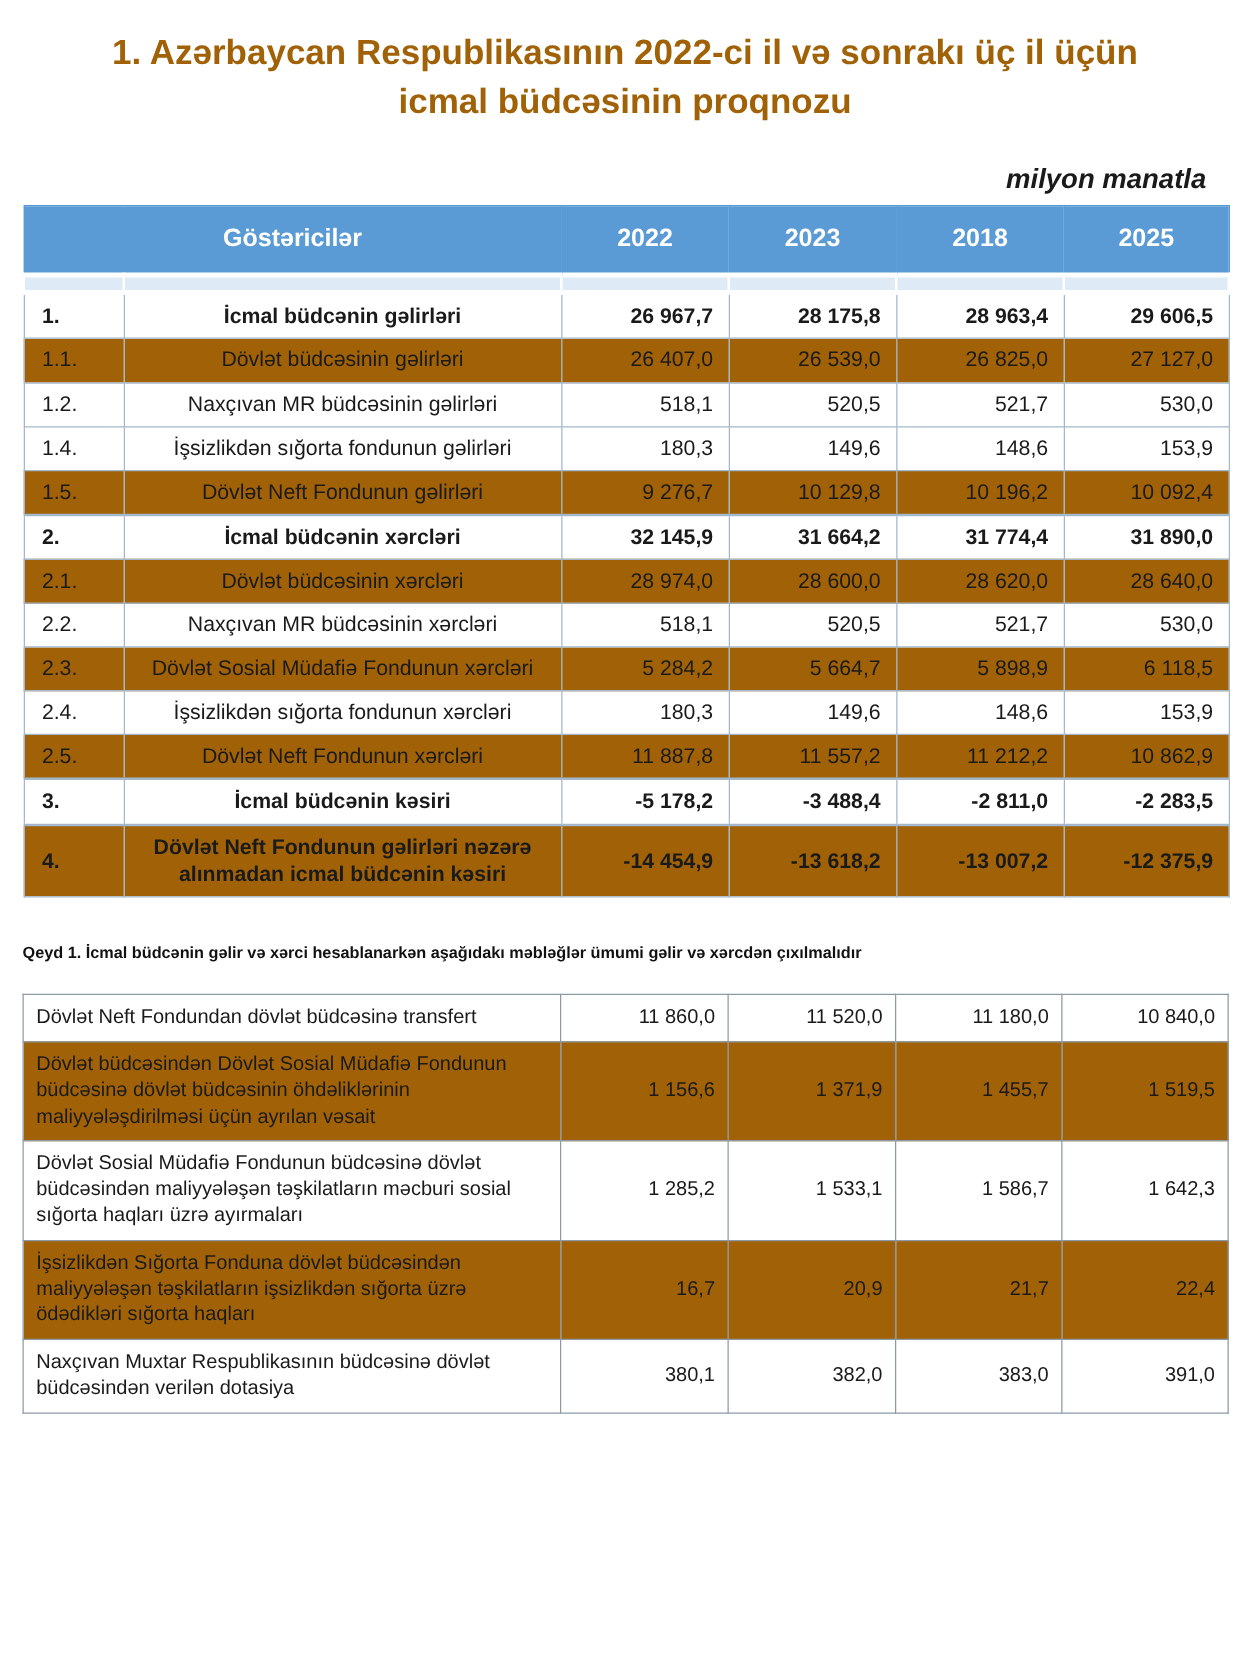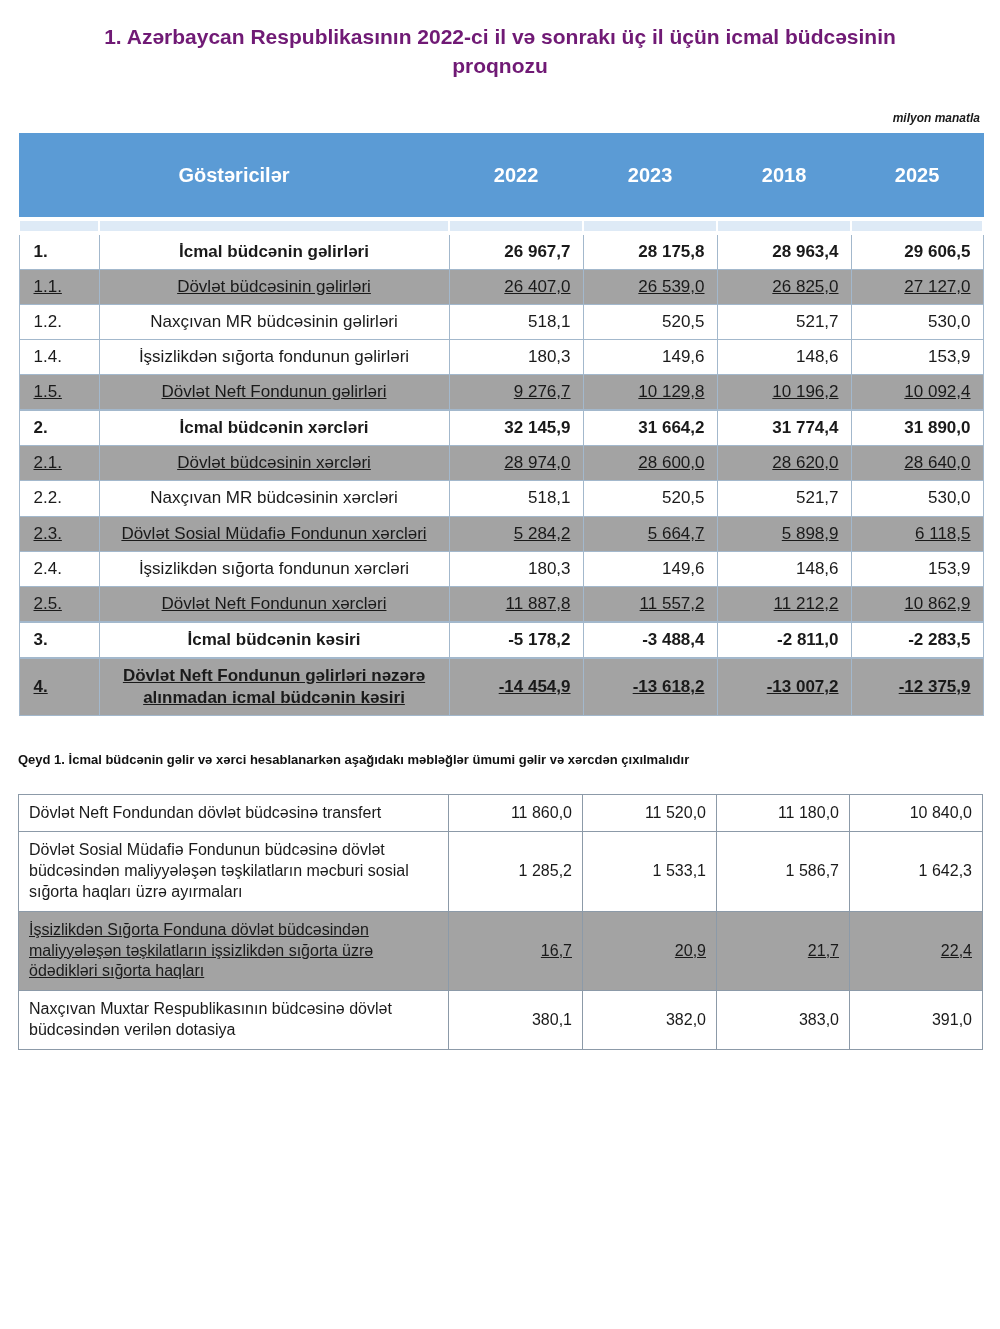--- a/index.html
+++ b/index.html
@@ -5,45 +5,45 @@
   * { box-sizing: border-box; }
   html, body { margin: 0; padding: 0; background: #ffffff; }
   body {
     width: 1000px;
     font-family: "Liberation Sans", sans-serif;
     color: #1a1a1a;
   }
   .page { padding: 12px 18px 40px 18px; }
 
   .title {
-    color: #701a75;
-    font-size: 21px;
+    color: #a16207;
+    font-size: 28px;
     font-weight: bold;
     text-align: center;
     line-height: 1.4;
     margin: 10px 40px 30px 40px;
   }
 
   .unit-note {
     text-align: right;
     font-weight: bold;
     font-style: italic;
-    font-size: 12px;
-    margin: 0 2px 8px 0;
+    font-size: 22px;
+    margin: 0 17px 8px 0;
   }
 
   table { border-collapse: collapse; width: 100%; table-layout: fixed; }
 
   
   .t1 th {
     background: #5b9bd5;
     color: #ffffff;
     font-size: 20px;
     font-weight: bold;
-    padding: 30px 8px;
+    padding: 15px 8px;
     text-align: center;
     border: 1px solid #5b9bd5;
     border-bottom: 4px solid #ffffff;
   }
   .t1 td {
     font-size: 17px;
     padding: 6px 9px;
     vertical-align: middle;
     border: 1px solid #a3b8cc;
     line-height: 1.3;
@@ -51,21 +51,21 @@
   .t1 tr.spacer td {
     height: 14px;
     padding: 0;
     background: #deeaf6;
     border: 2px solid #ffffff;
     border-bottom: 4px solid #ffffff;
   }
   .t1 td.idx { text-align: left; padding-left: 14px; }
   .t1 td.lbl { text-align: center; }
   td.num { text-align: right; padding-right: 12px; }
-  tr.shaded td { background: #a3a3a3; text-decoration: underline; }
+  tr.shaded td { background: #a16207; }
   tr.bold td { font-weight: bold; }
   .t1 tr.bold td { border-top-width: 2px; }
 
   
   .note-heading {
     font-size: 13px;
     font-weight: bold;
     line-height: 1.5;
     margin: 34px 2px 24px 0;
     color: #111111;
@@ -237,20 +237,27 @@
         <col style="width:133px">
     </colgroup>
     <tbody id="t2-body">
         <tr>
           <td class="lbl">Dövlət Neft Fondundan dövlət büdcəsinə transfert</td>
           <td class="num">11 860,0</td>
           <td class="num">11 520,0</td>
           <td class="num">11 180,0</td>
           <td class="num">10 840,0</td>
         </tr>
+        <tr class="shaded">
+          <td class="lbl">Dövlət büdcəsindən Dövlət Sosial Müdafiə Fondunun büdcəsinə dövlət büdcəsinin öhdəliklərinin maliyyələşdirilməsi üçün ayrılan vəsait</td>
+          <td class="num">1 156,6</td>
+          <td class="num">1 371,9</td>
+          <td class="num">1 455,7</td>
+          <td class="num">1 519,5</td>
+        </tr>
         <tr>
           <td class="lbl">Dövlət Sosial Müdafiə Fondunun büdcəsinə dövlət büdcəsindən maliyyələşən təşkilatların məcburi sosial sığorta haqları üzrə ayırmaları</td>
           <td class="num">1 285,2</td>
           <td class="num">1 533,1</td>
           <td class="num">1 586,7</td>
           <td class="num">1 642,3</td>
         </tr>
         <tr class="shaded">
           <td class="lbl">İşsizlikdən Sığorta Fonduna dövlət büdcəsindən maliyyələşən təşkilatların işsizlikdən sığorta üzrə ödədikləri sığorta haqları</td>
           <td class="num">16,7</td>

